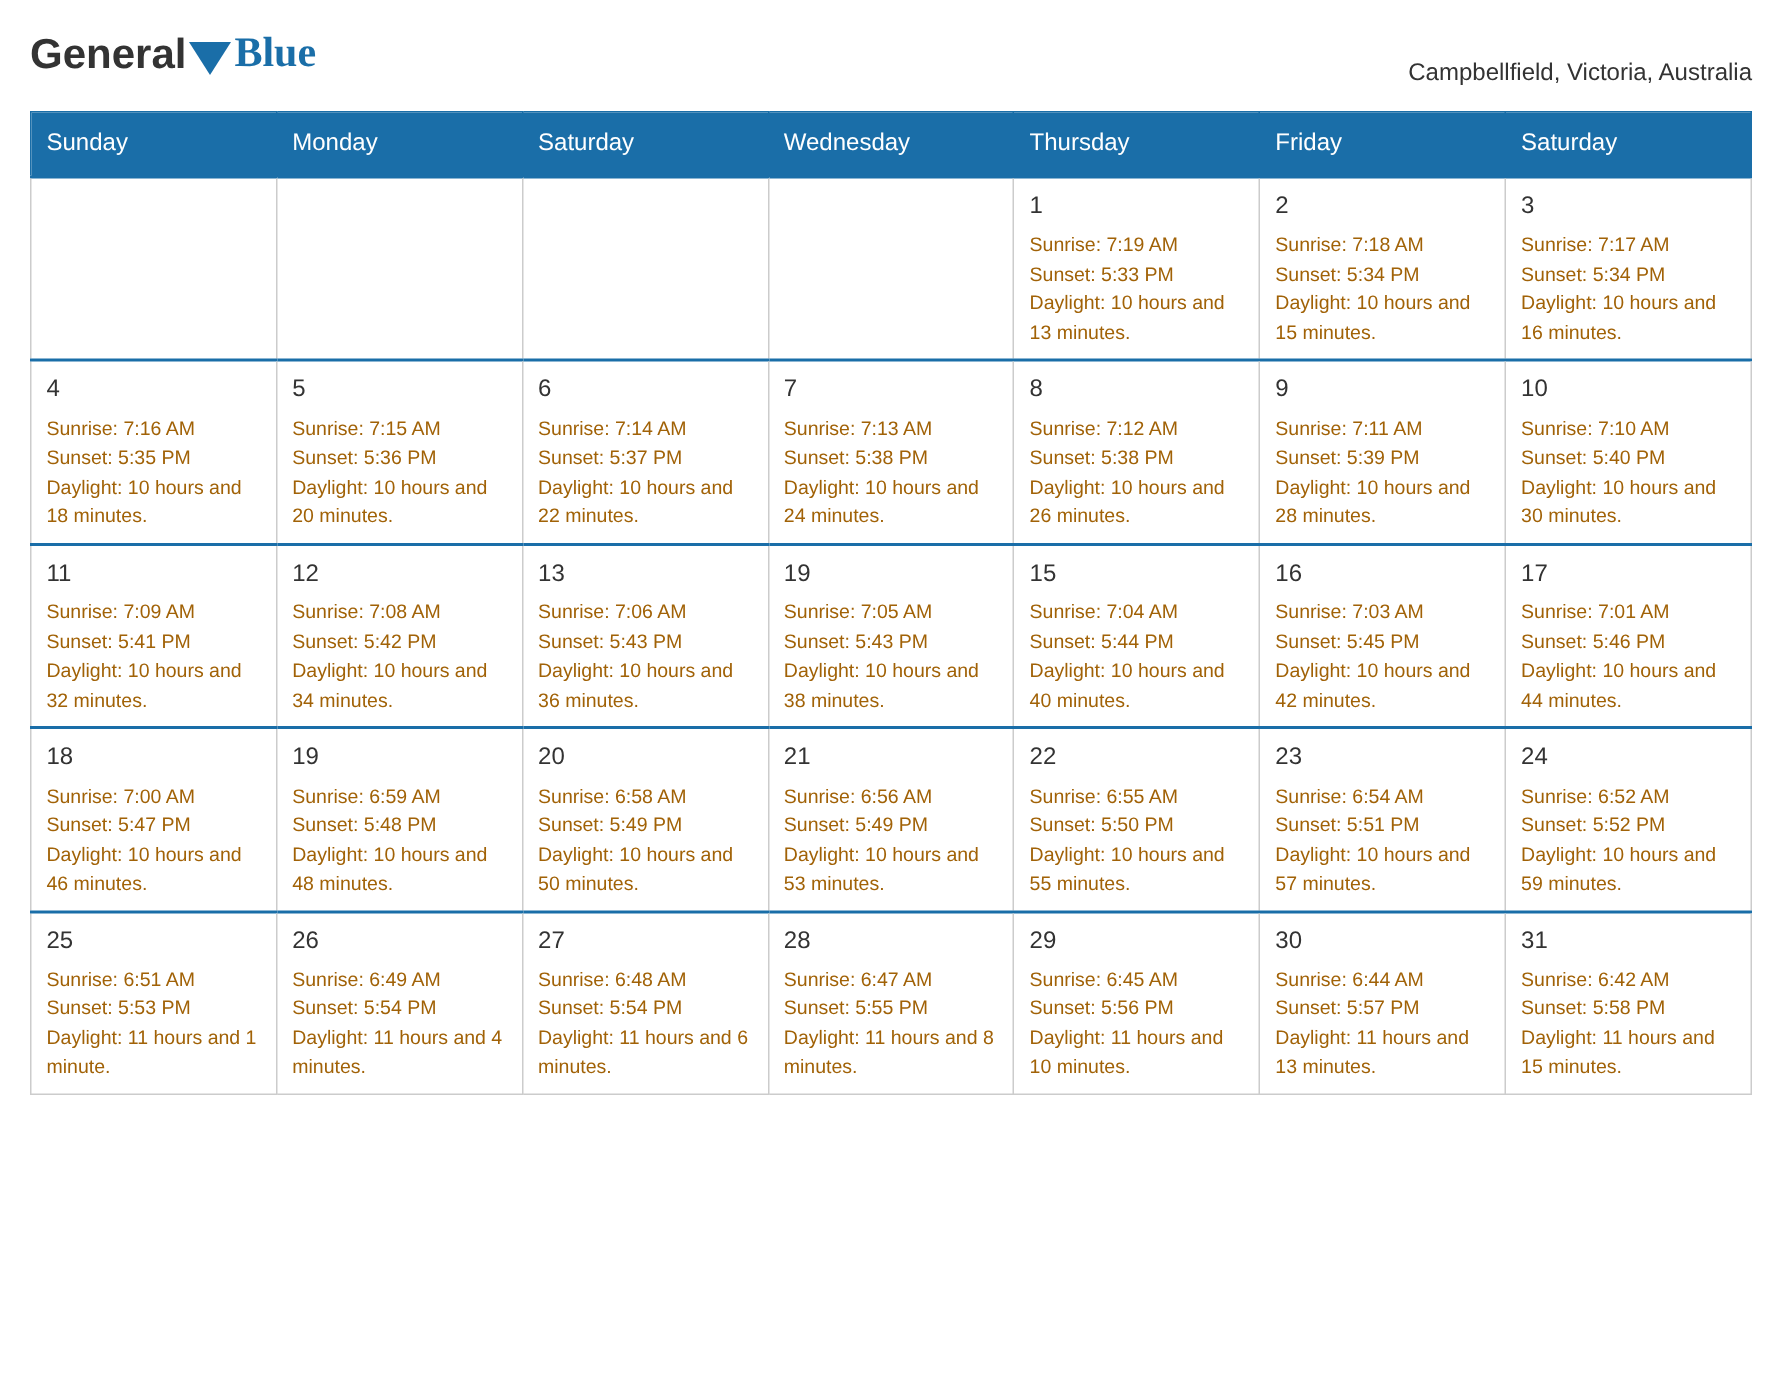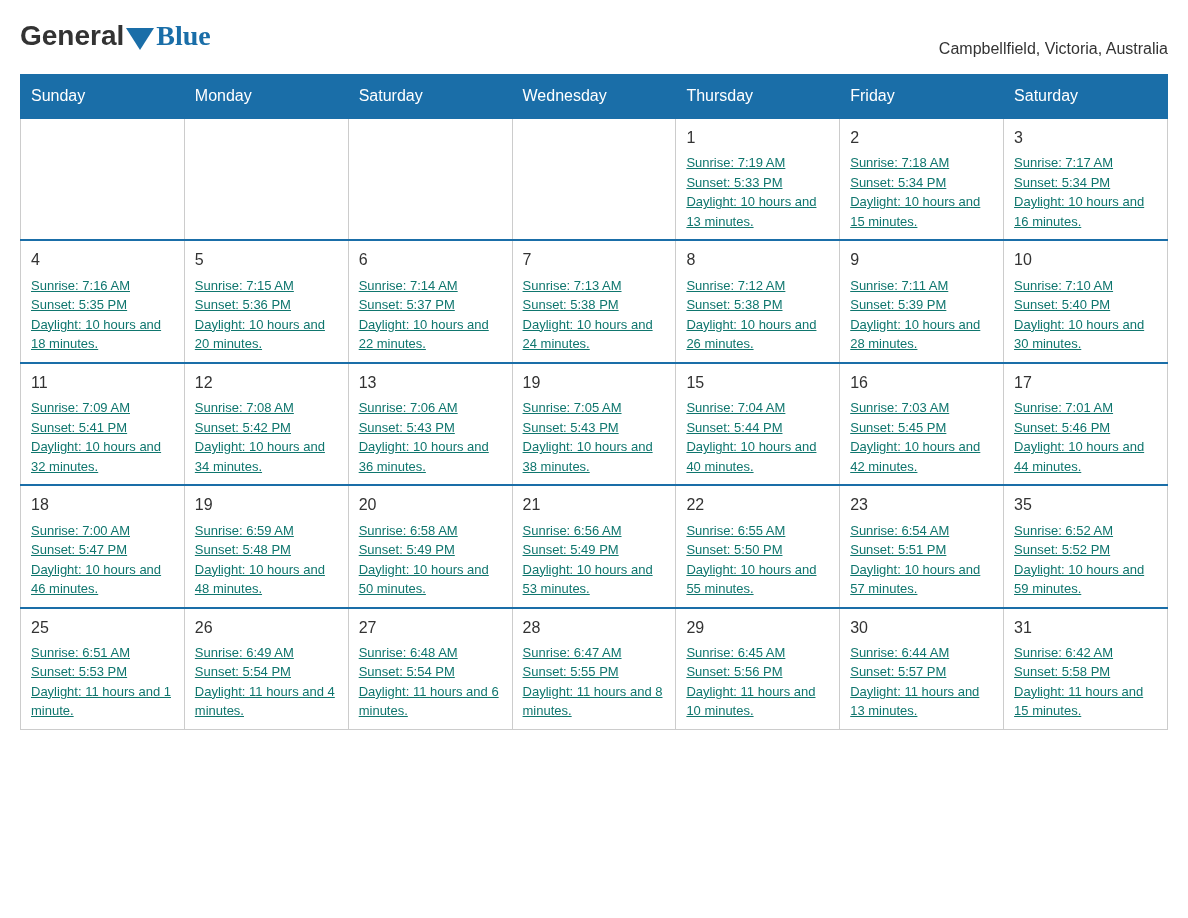--- a/index.html
+++ b/index.html
@@ -79,23 +79,22 @@
       line-height: 1.4;
     }
     .day-num {
       font-size: 16px;
       color: #333;
       margin-bottom: 4px;
       display: block;
     }
     .day-info {
       font-size: 13px;
-      color: #0f766e;
+      color: #a16207;
       line-height: 1.5;
-      text-decoration: underline;
     }
     .calendar tr td {
       border-top: 2px solid #1a6ea8;
     }
     .calendar tbody tr:not(:first-child) td {
       border-top: 2px solid #1a6ea8;
     }
   </style>
 </head>
 <body>
@@ -221,21 +220,21 @@
         </td>
         <td>
           <span class="day-num">22</span>
           <div class="day-info">Sunrise: 6:55 AM<br>Sunset: 5:50 PM<br>Daylight: 10 hours and 55 minutes.</div>
         </td>
         <td>
           <span class="day-num">23</span>
           <div class="day-info">Sunrise: 6:54 AM<br>Sunset: 5:51 PM<br>Daylight: 10 hours and 57 minutes.</div>
         </td>
         <td>
-          <span class="day-num">35</span>
+          <span class="day-num">24</span>
           <div class="day-info">Sunrise: 6:52 AM<br>Sunset: 5:52 PM<br>Daylight: 10 hours and 59 minutes.</div>
         </td>
       </tr>
       <tr>
         <td>
           <span class="day-num">25</span>
           <div class="day-info">Sunrise: 6:51 AM<br>Sunset: 5:53 PM<br>Daylight: 11 hours and 1 minute.</div>
         </td>
         <td>
           <span class="day-num">26</span>

